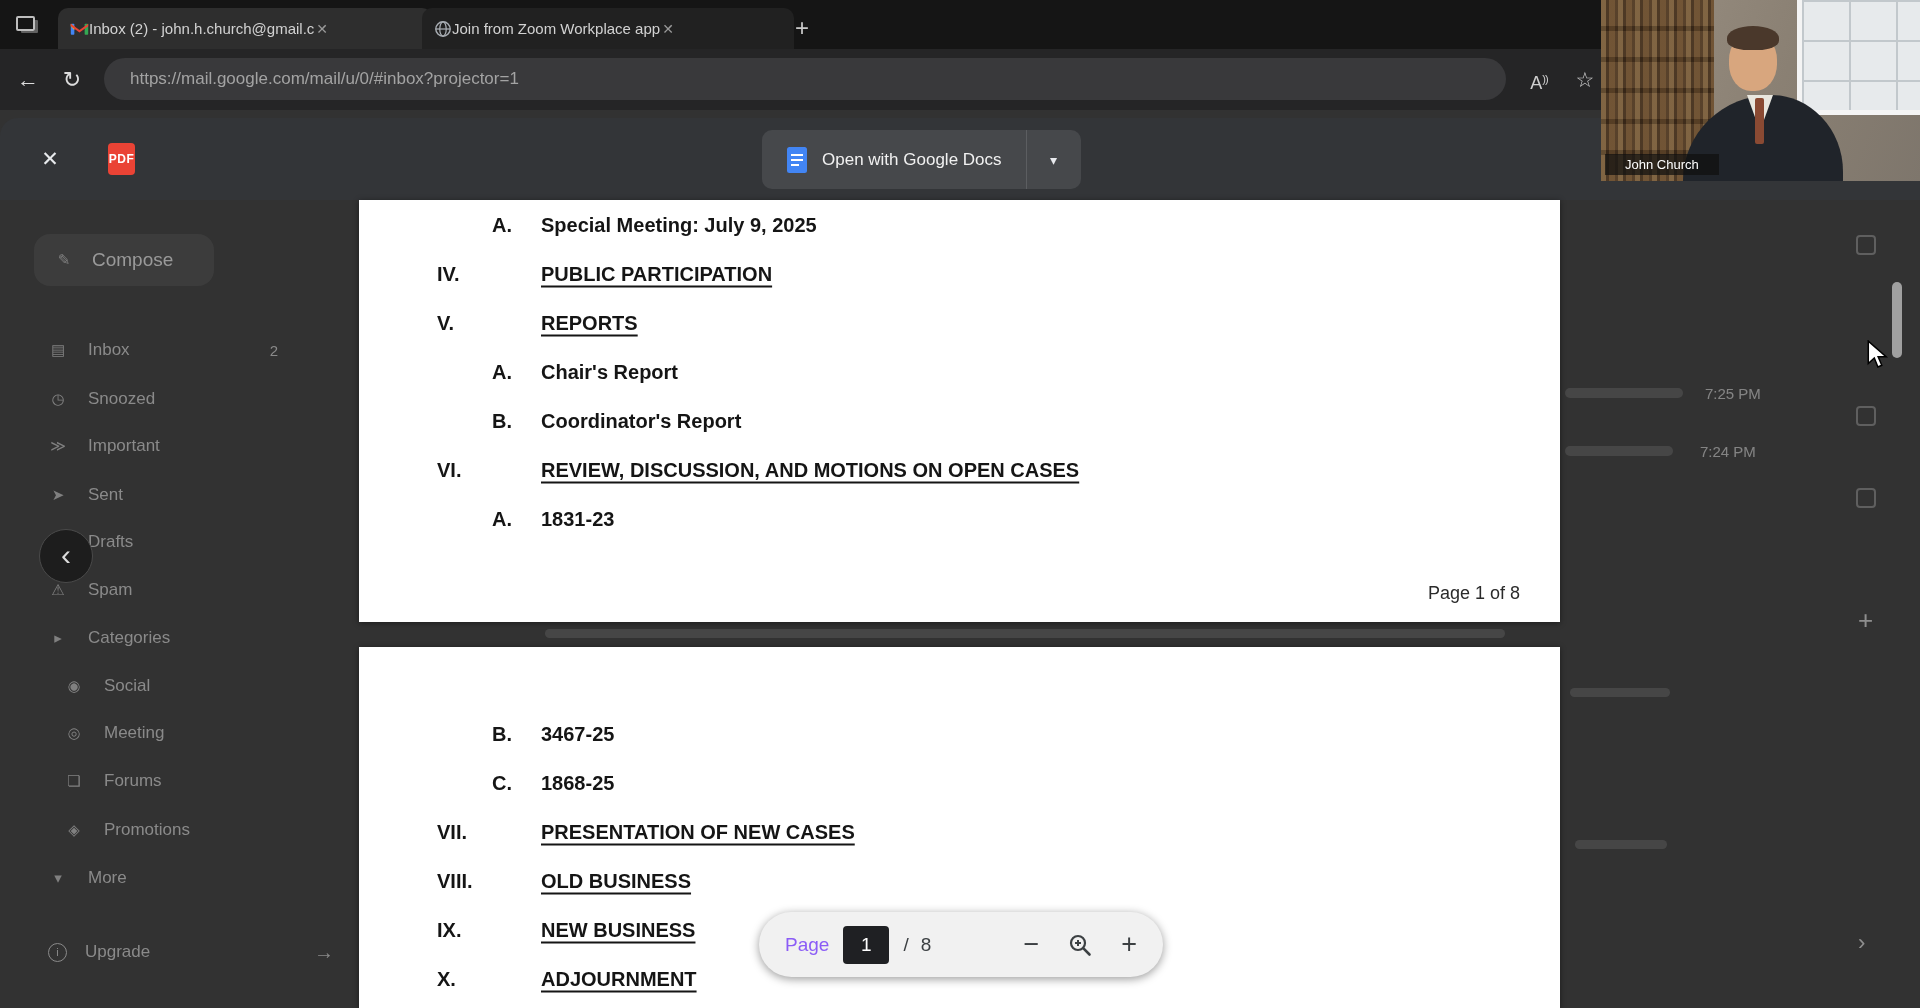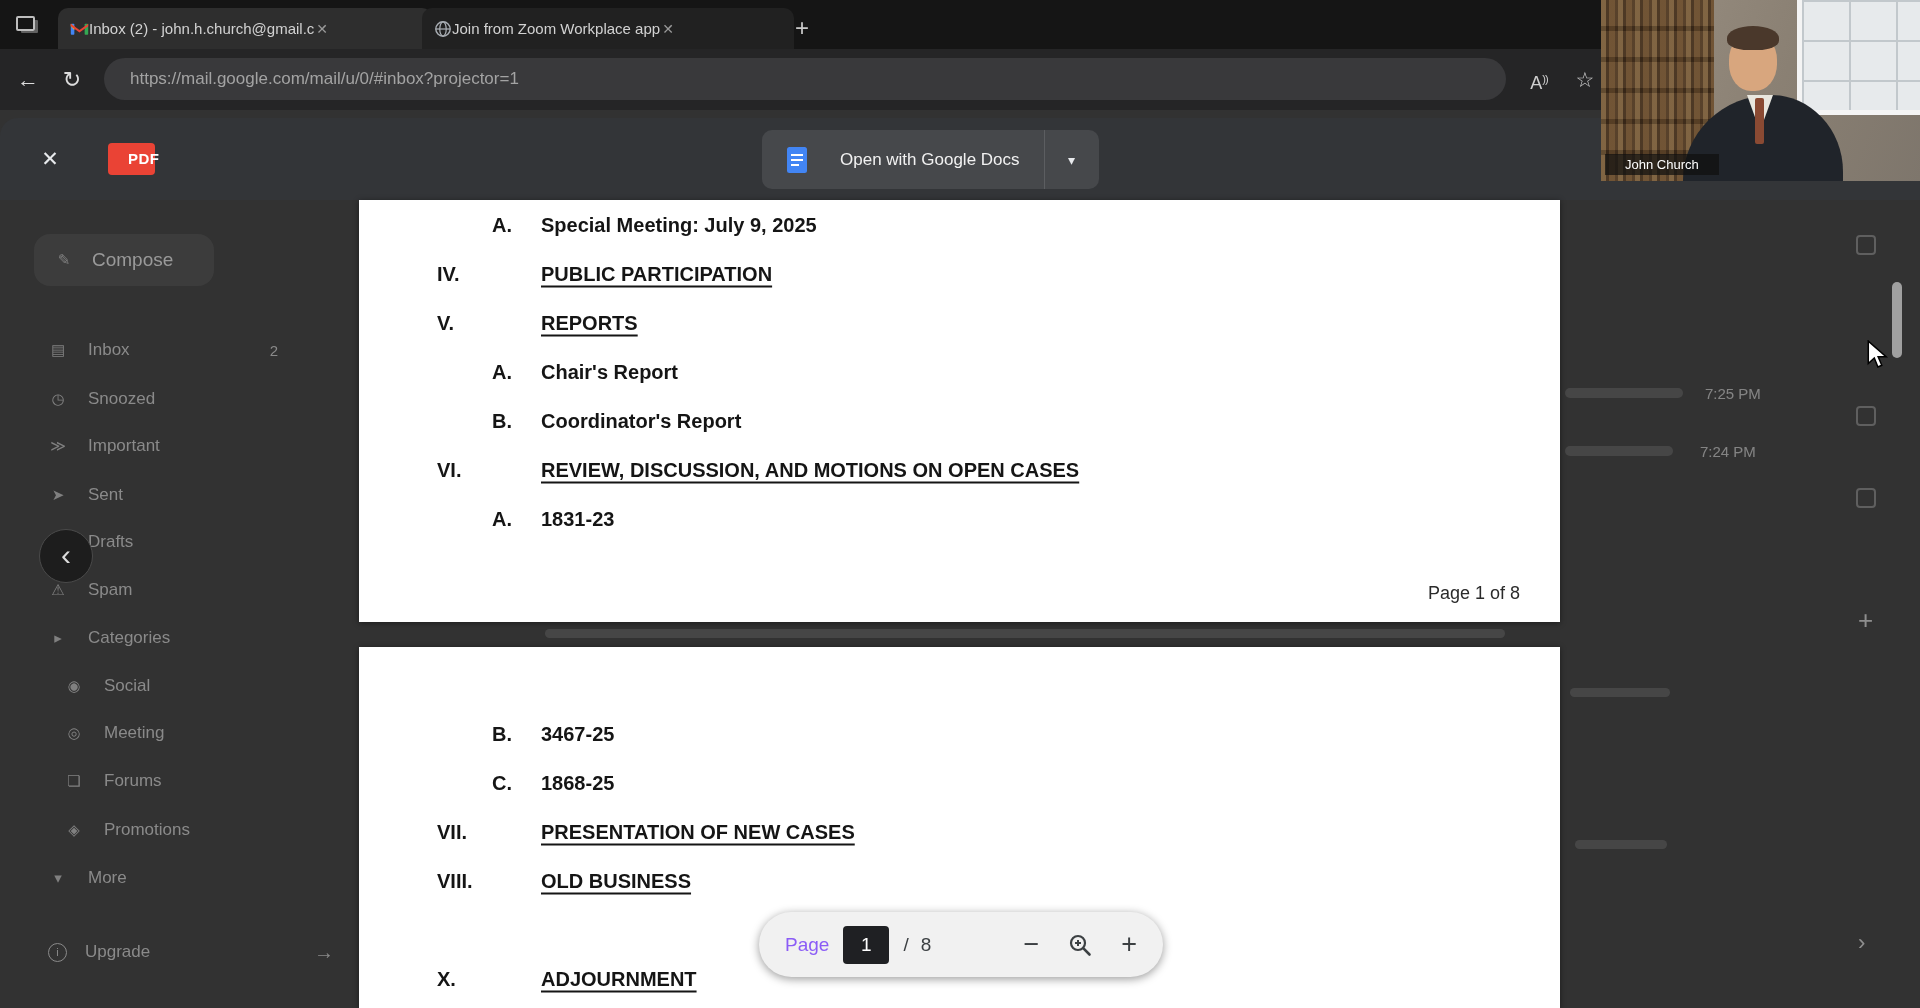--- a/index.html
+++ b/index.html
@@ -30,24 +30,24 @@
   #upgrade-row{position:absolute;left:48px;top:828px;width:286px;height:28px;display:flex;align-items:center;gap:18px;color:#8a8a8a;font-size:17px;}
   .info-circ{width:17px;height:17px;border:1.5px solid #8a8a8a;border-radius:50%;font-size:11px;line-height:17px;text-align:center;flex:0 0 17px;}
   .hint-bar{position:absolute;background:rgba(255,255,255,.10);border-radius:5px;}
   .hint-time{position:absolute;color:rgba(255,255,255,.40);font-size:15px;}
   .panel-ico{position:absolute;left:1856px;width:20px;height:20px;border:2px solid rgba(255,255,255,.22);border-radius:4px;box-sizing:border-box;}
   .panel-glyph{position:absolute;left:1858px;color:rgba(255,255,255,.45);font-size:26px;}
 
   
   #viewer-header{position:absolute;left:0;top:118px;width:1920px;height:82px;background:#333538;border-radius:18px 18px 0 0;z-index:10;}
   #viewer-close{position:absolute;left:34px;top:25px;width:32px;height:32px;color:#e8eaed;font-size:21px;line-height:32px;text-align:center;}
-  #pdf-badge{position:absolute;left:108px;top:25px;width:27px;height:32px;background:#EA4335;border-radius:4px;color:#fff;font-size:15px;font-weight:bold;line-height:32px;text-align:center;letter-spacing:.5px;padding-left:20px;}
+  #pdf-badge{position:absolute;left:108px;top:25px;width:27px;height:32px;background:#EA4335;border-radius:4px;color:#fff;font-size:12px;font-weight:bold;line-height:32px;text-align:center;letter-spacing:.5px;}
   #viewer-title{position:absolute;left:150px;top:0;height:82px;line-height:82px;color:#e8eaed;font-size:19px;}
   #open-btn-group{position:absolute;left:762px;top:12px;height:59px;display:flex;border-radius:10px;overflow:hidden;background:#46484b;}
-  #open-btn{display:flex;align-items:center;gap:32px;padding:4px 24px;color:#f1f1f1;font-size:17px;font-weight:500;}
+  #open-btn{display:flex;align-items:center;gap:14px;padding:4px 24px;color:#f1f1f1;font-size:17px;font-weight:500;}
   #open-caret{width:54px;display:flex;align-items:center;justify-content:center;border-left:1px solid #5c5e61;color:#e8eaed;font-size:14px;}
 
   .pdf-page{position:absolute;left:359px;width:1201px;background:#ffffff;box-shadow:0 1px 6px rgba(0,0,0,.45);z-index:10;}
   #page1{top:200px;height:422px;}
   #page2{top:647px;height:361px;}
   .ln{position:absolute;left:0;width:100%;height:49px;}
   .mk,.tx{position:absolute;top:50%;transform:translateY(-50%);font-weight:bold;font-size:20px;color:#151515;white-space:nowrap;}
   .i1 .mk{left:78px;}
   .i2 .mk{left:133px;}
   .tx{left:182px;}
@@ -224,20 +224,24 @@
         <span class="mk">C.</span>
         <span class="tx">1868-25</span>
       </div>
     <div class="ln i1 u" style="top:160px">
         <span class="mk">VII.</span>
         <span class="tx">PRESENTATION OF NEW CASES</span>
       </div>
     <div class="ln i1 u" style="top:209px">
         <span class="mk">VIII.</span>
         <span class="tx">OLD BUSINESS</span>
+      </div>
+    <div class="ln i1 u" style="top:258px">
+        <span class="mk">IX.</span>
+        <span class="tx">NEW BUSINESS</span>
       </div>
     <div class="ln i1 u" style="top:307px">
         <span class="mk">X.</span>
         <span class="tx">ADJOURNMENT</span>
       </div>
   </div>
 
   <div id="pager">
     <span class="pg-label">Page</span>
     <span id="page-box">1</span>

